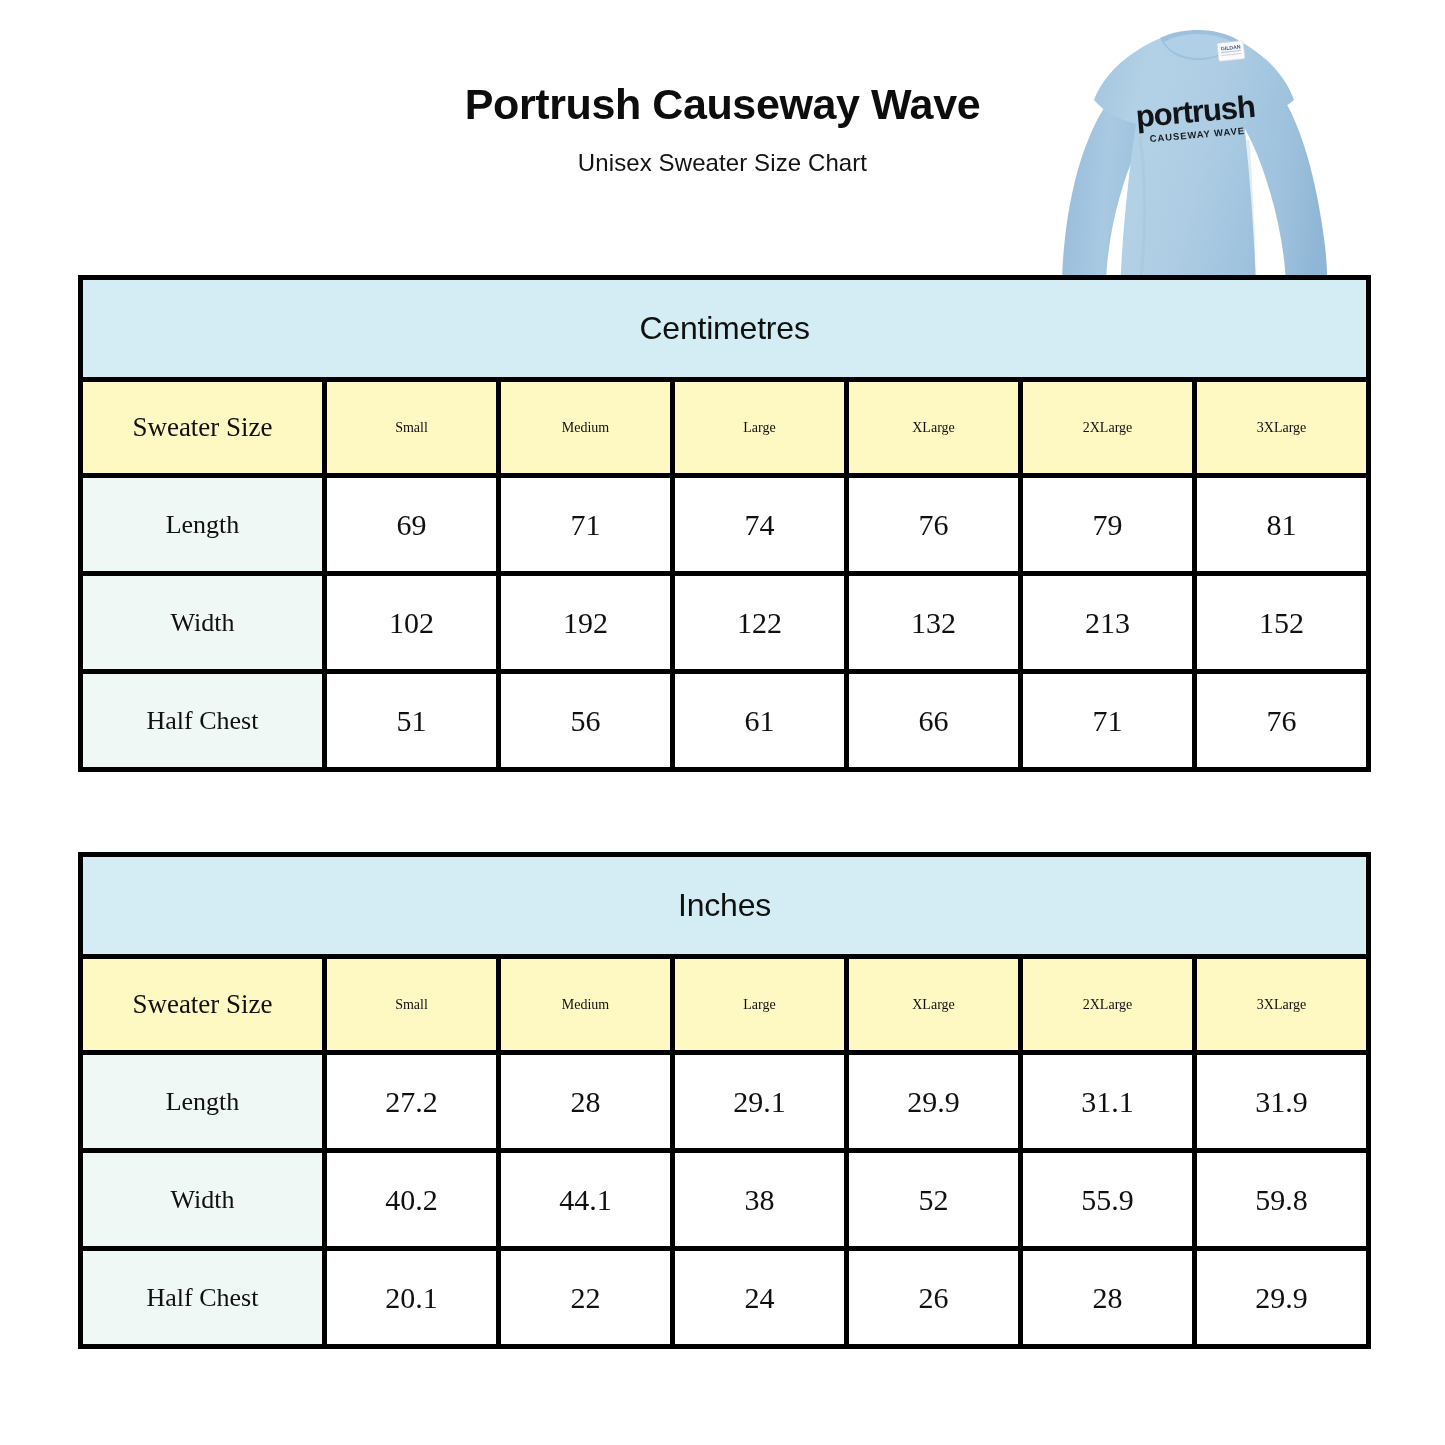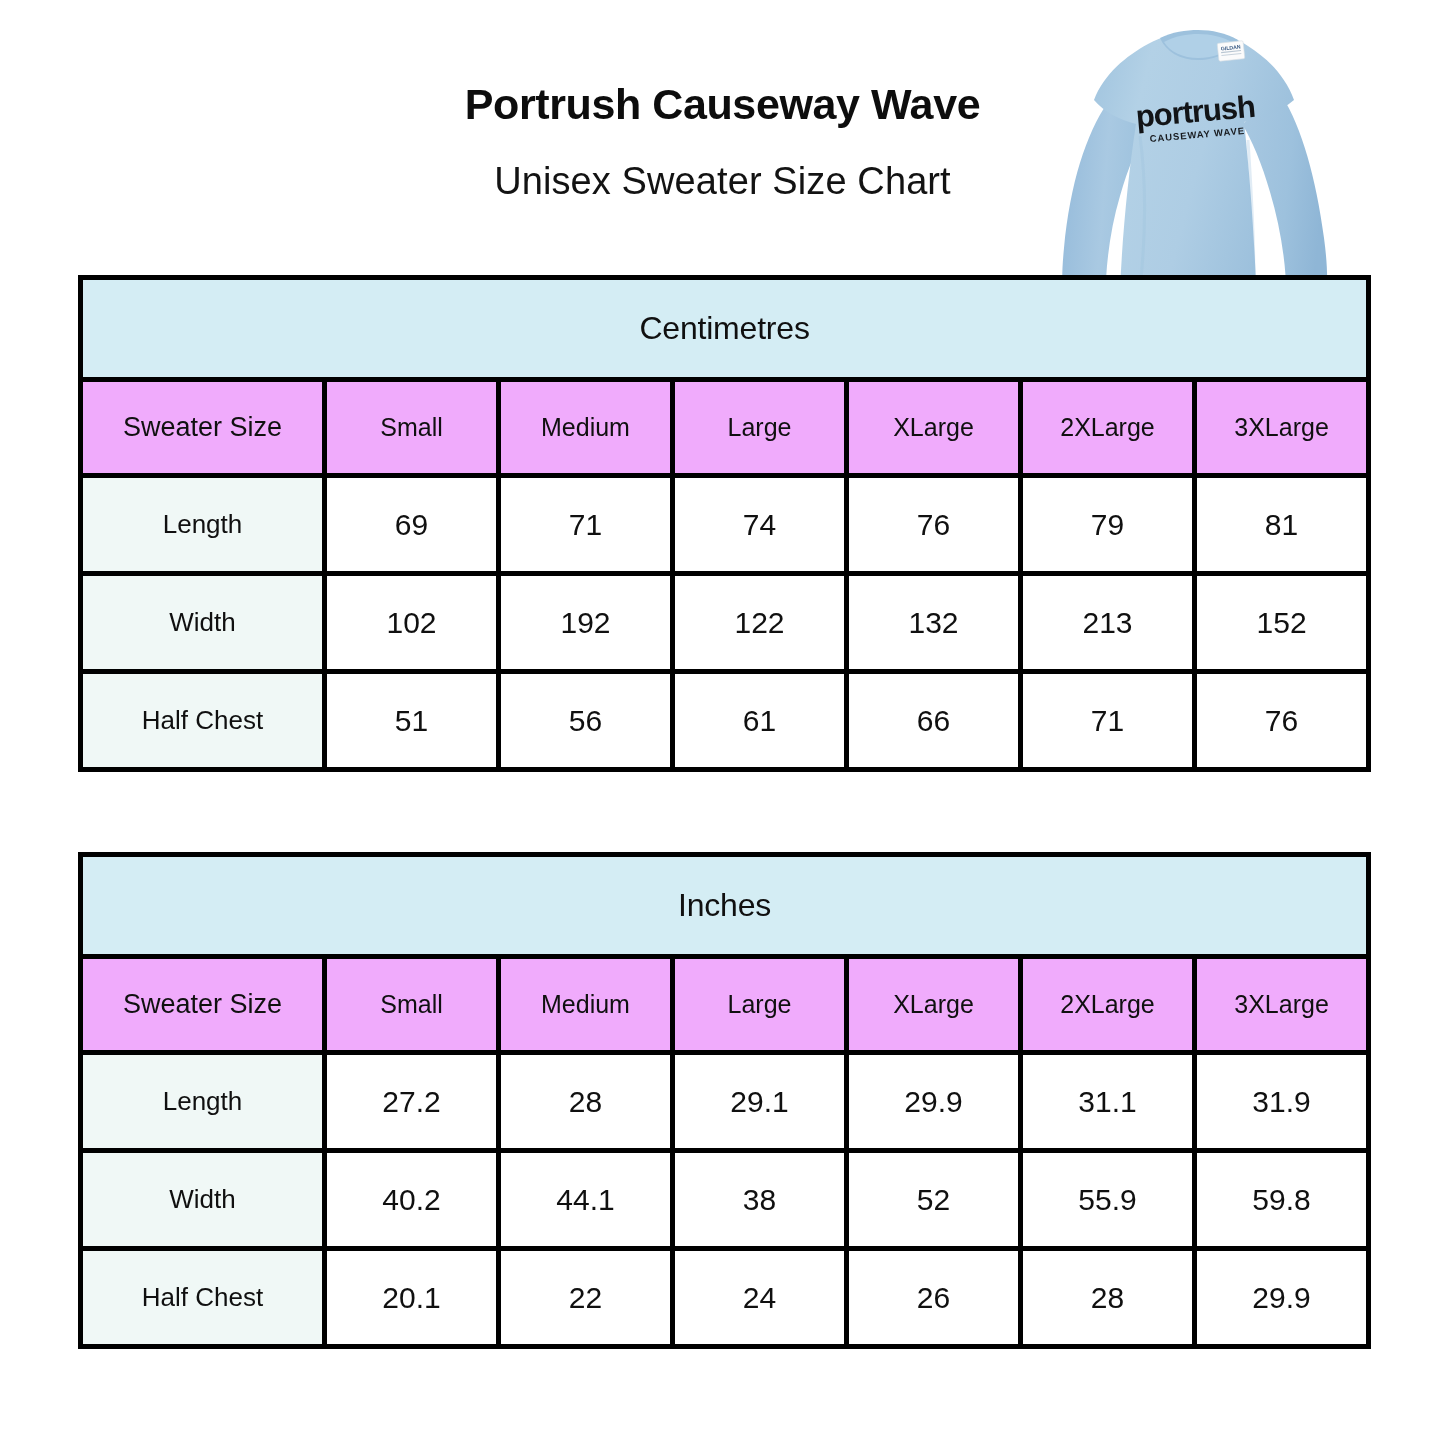--- a/index.html
+++ b/index.html
@@ -31,25 +31,25 @@
 
   .title {
     font-size: 43px;
     font-weight: 700;
     color: #0d0d0d;
     letter-spacing: -0.4px;
     line-height: 1.25;
   }
 
   .subtitle {
-    font-size: 38px;
+    font-size: 24px;
     font-weight: 400;
     color: #131313;
     letter-spacing: 0.1px;
-    margin-top: 26px;
+    margin-top: 16px;
     line-height: 1.25;
   }
 
   
   .product-shot {
     position: absolute;
     left: 1044px;
     top: 16px;
     width: 300px;
     height: 352px;
@@ -83,35 +83,37 @@
     height: 102px;
     font-size: 32px;
     font-weight: 700;
     letter-spacing: -0.2px;
     position: relative;
     z-index: 1;
   }
 
   
   .size-head td {
-    background: #f0abfc;
+    background: #fef9c3;
     height: 96px;
+    font-family: Liberation Serif, serif;
   }
   .size-head .corner-cell {
     font-size: 27px;
   }
   .size-head .size-cell {
-    font-size: 25px;
+    font-size: 14px;
   }
 
   
   .data-row td {
     height: 98px;
     background: #ffffff;
     font-size: 30px;
+    font-family: Liberation Serif, serif;
   }
   .data-row .row-label {
     background: #f0f8f6;
     font-size: 26px;
   }
 
   
   col.c-label { width: 244px; }
   col.c-size  { width: 174px; }
 </style>

